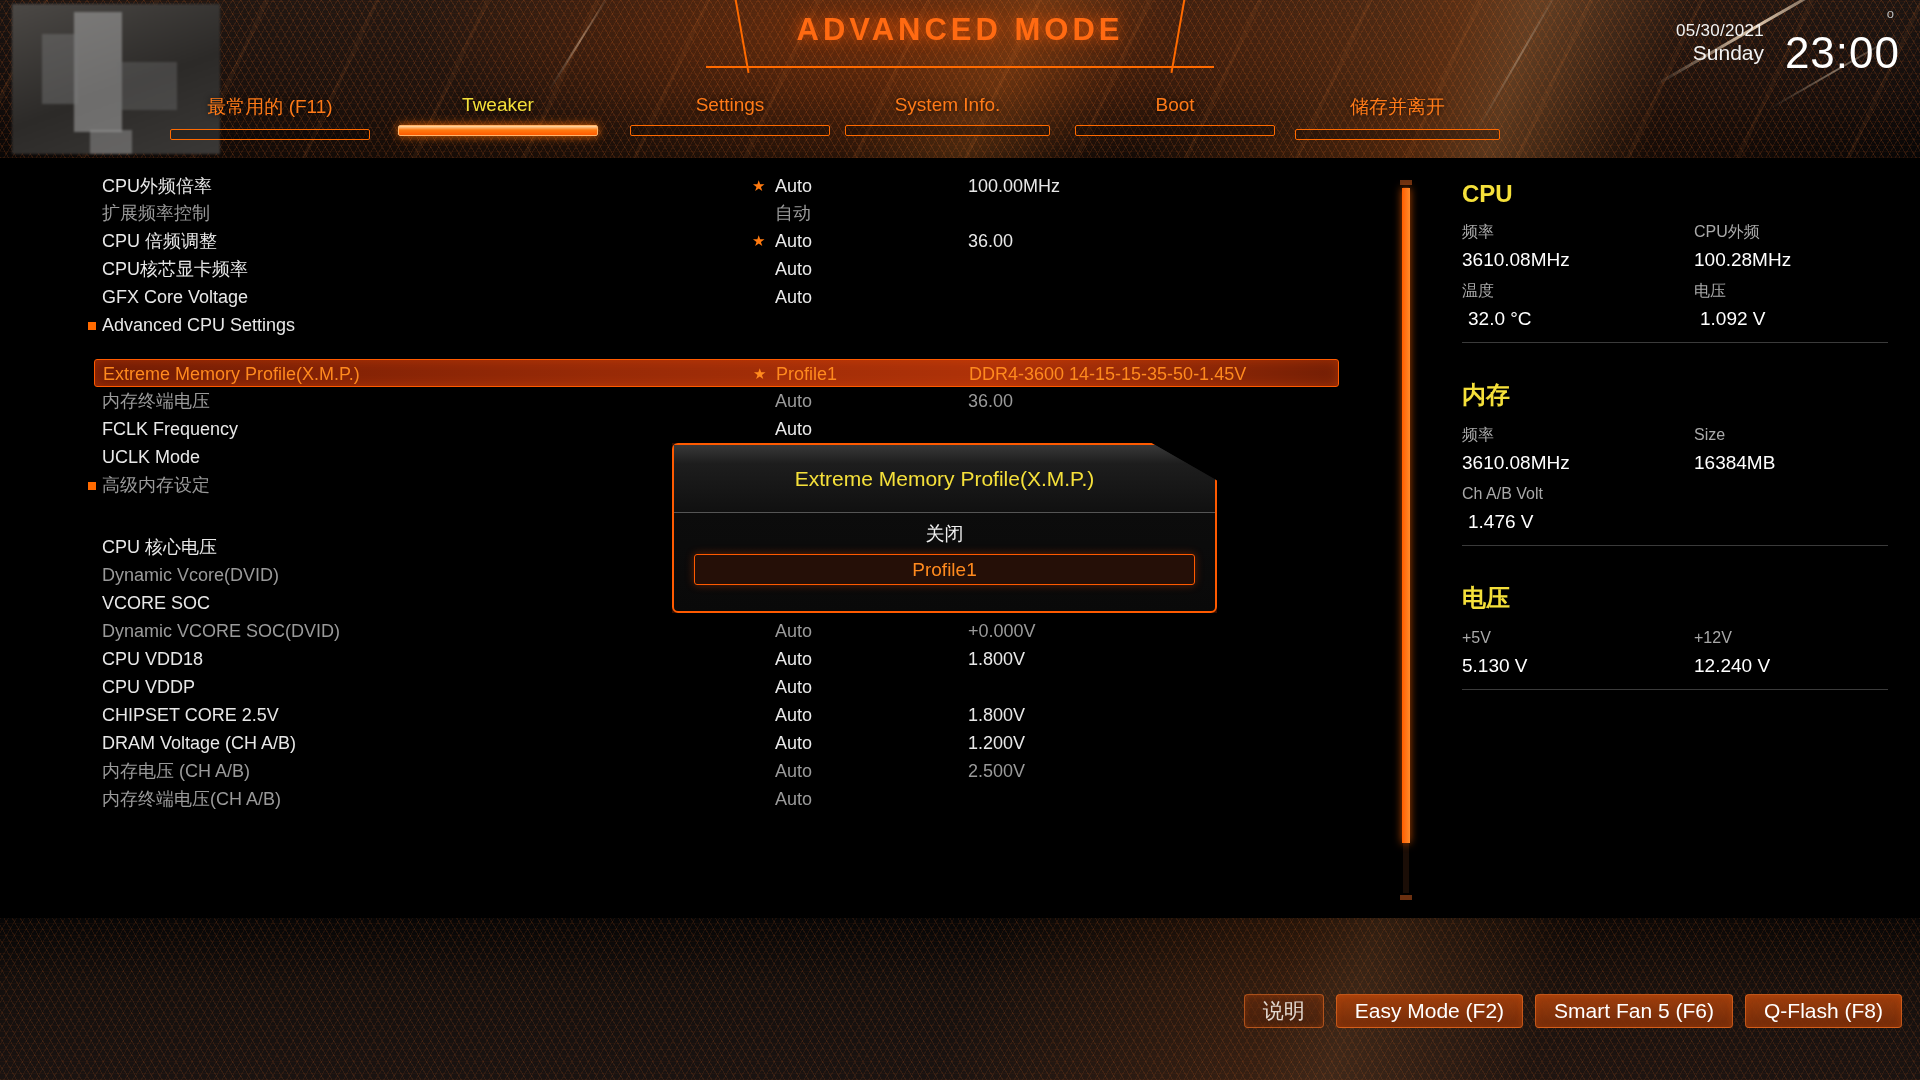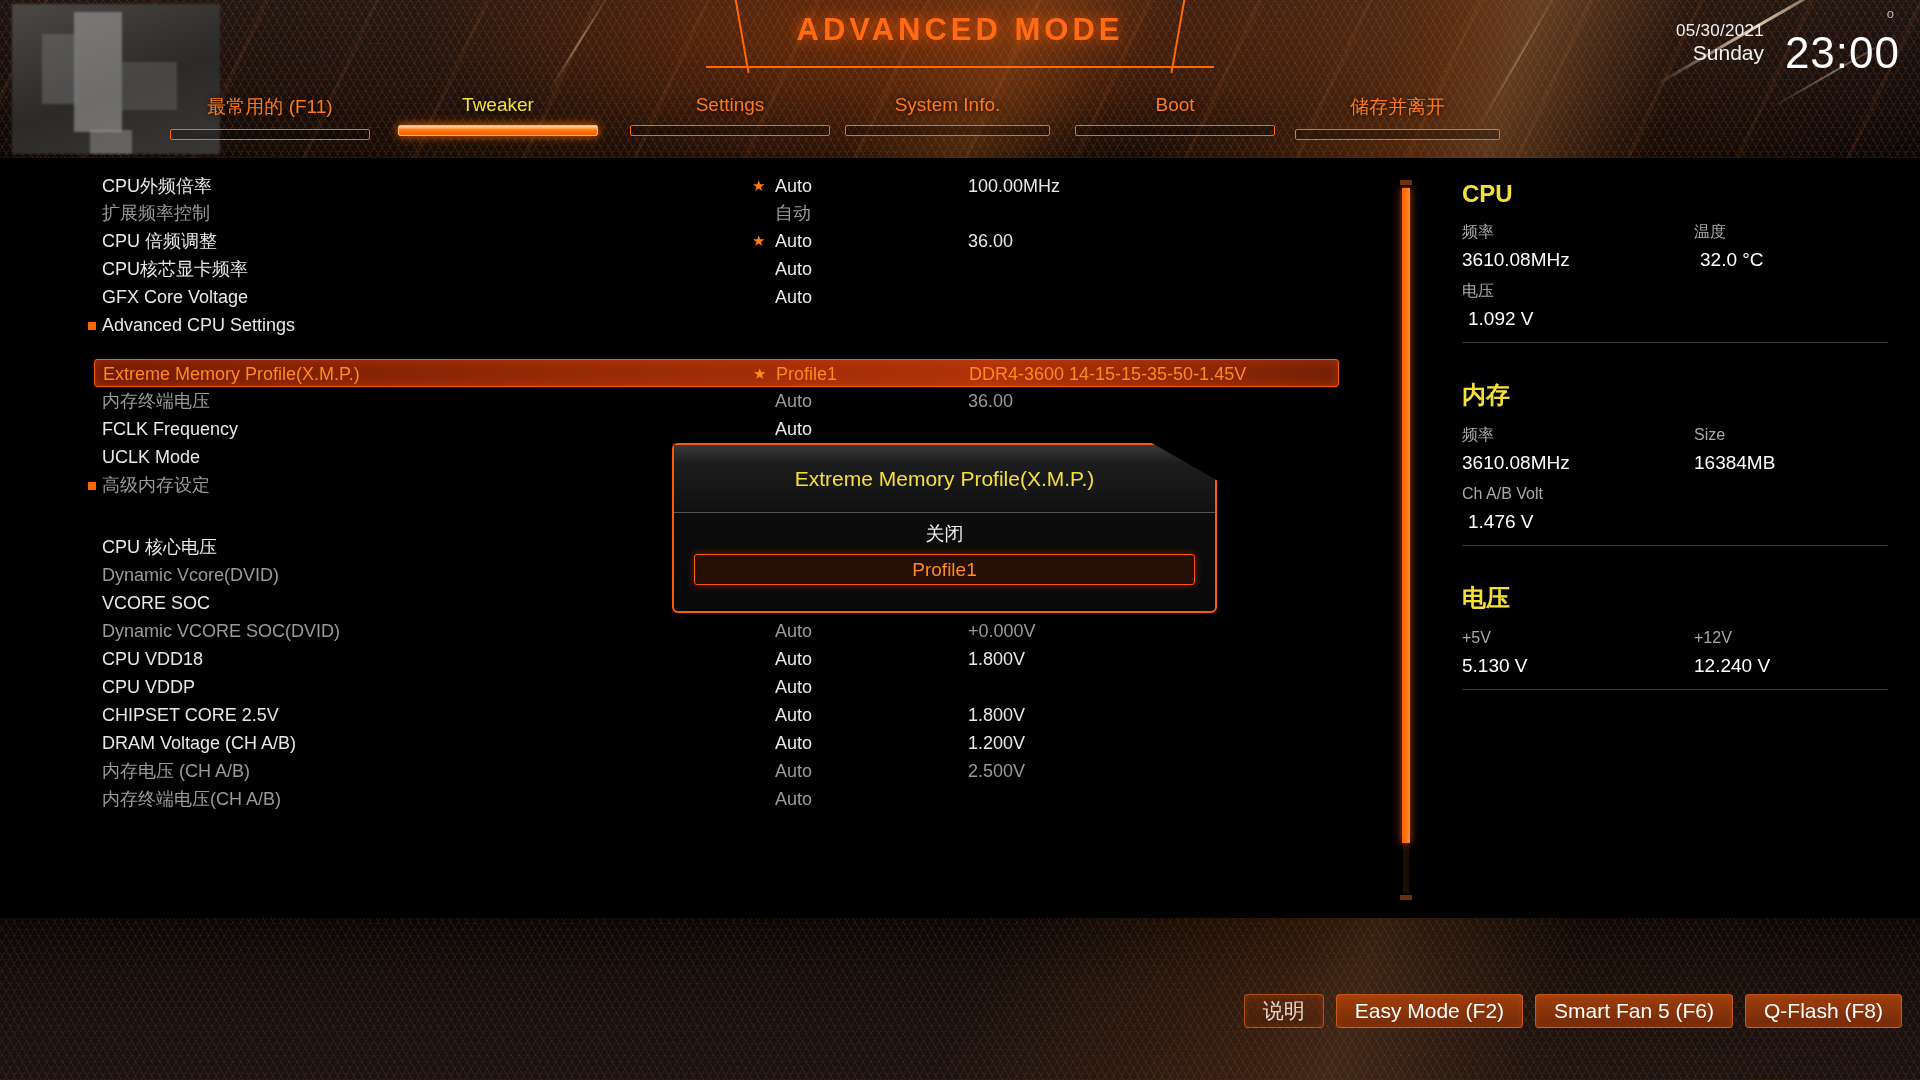--- a/index.html
+++ b/index.html
@@ -348,20 +348,24 @@
 
   <div id="side">
       <div class="sect">
         <div class="title">CPU</div>
         <div class="grid">
           <div class="cell">
             <div class="k">频率</div>
             <div class="v">3610.08MHz</div>
           </div>
           <div class="cell">
+            <div class="k">CPU外频</div>
+            <div class="v">100.28MHz</div>
+          </div>
+          <div class="cell">
             <div class="k">温度</div>
             <div class="v ind">32.0 °C</div>
           </div>
           <div class="cell">
             <div class="k">电压</div>
             <div class="v ind">1.092 V</div>
           </div>
         </div>
         <div class="hr"></div>
       </div>

